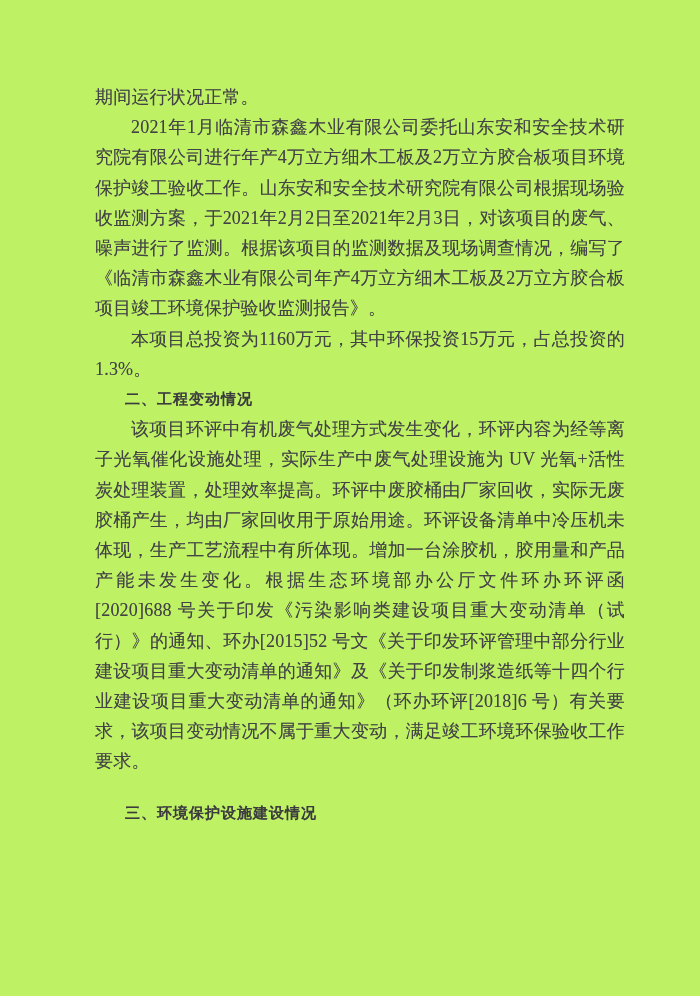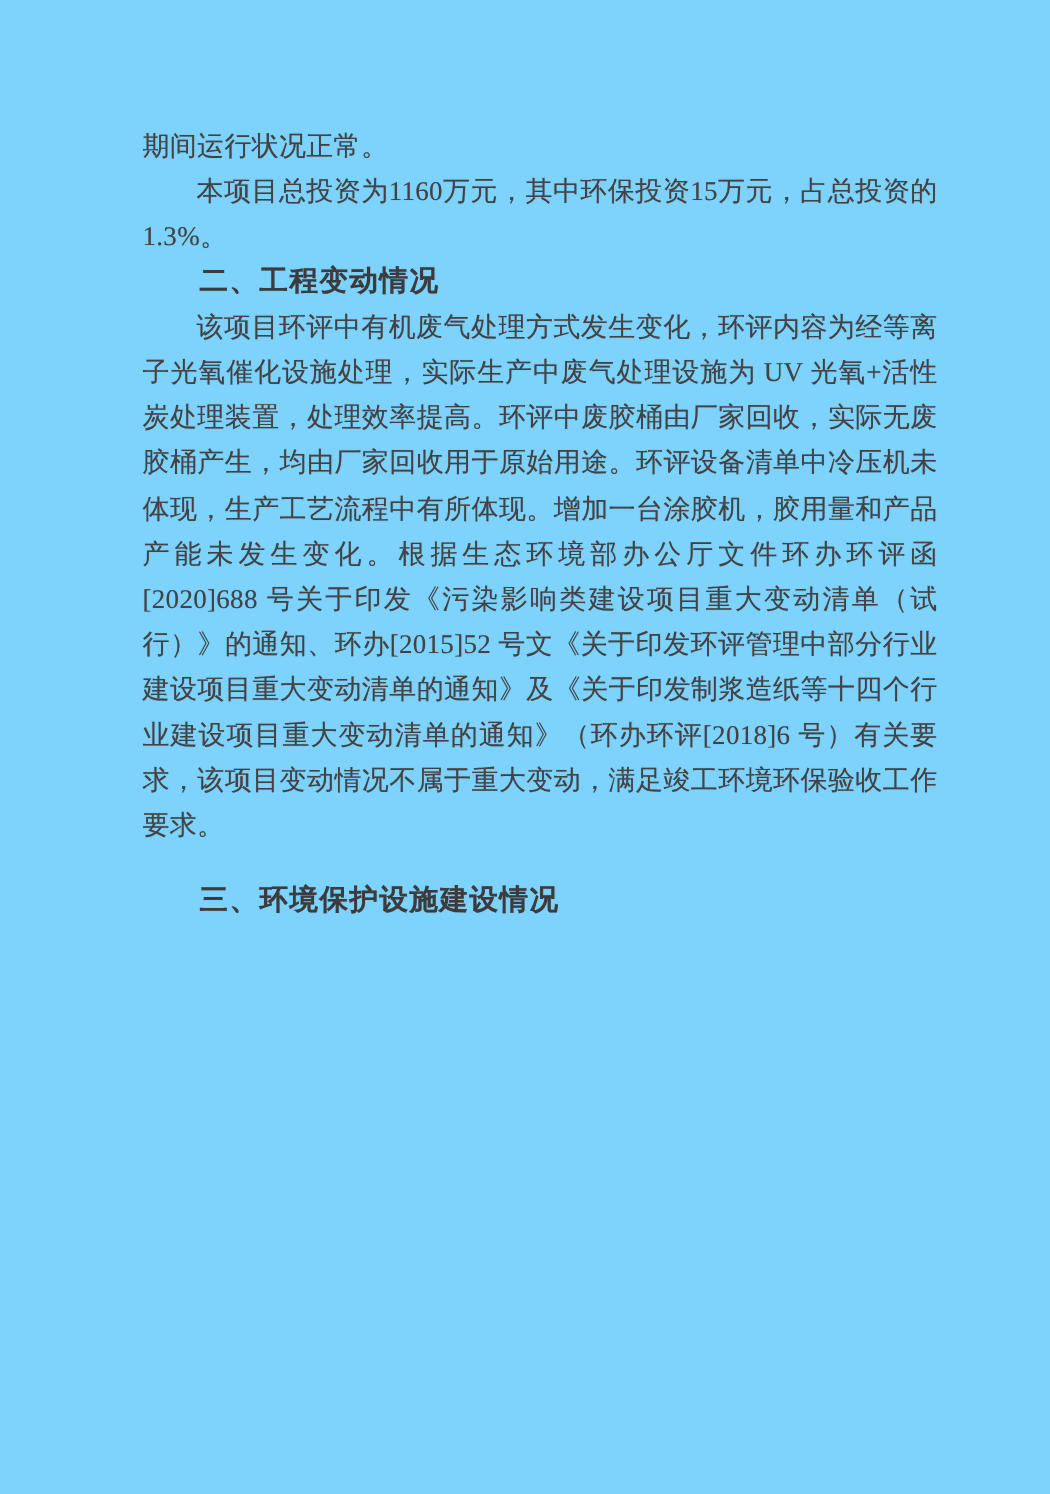--- a/index.html
+++ b/index.html
@@ -5,21 +5,21 @@
   html, body {
     margin: 0;
     padding: 0;
     background: #f4f4f2;
   }
   .page {
     position: relative;
     width: 700px;
     height: 996px;
     margin: 0 auto;
-    background: #7dd3fc;
+    background: #bef264;
     overflow: hidden;
     box-shadow: 0 0 2px rgba(0,0,0,0.08);
   }
   .text-block {
     position: absolute;
     left: 95px;
     top: 82px;
     width: 530px;
     font-family: "Liberation Serif", "DejaVu Serif", serif;
     font-size: 18px;
@@ -38,38 +38,39 @@
   }
   .text-block p.bold-serif {
     font-weight: bold;
     color: #39393b;
   }
   .text-block h2.heading {
     margin: 0;
     text-indent: 2em;
     font-family: "Liberation Sans", "DejaVu Sans", sans-serif;
     font-weight: bold;
-    font-size: 19px;
+    font-size: 15px;
     line-height: 30.2px;
     letter-spacing: 1px;
     color: #3c3c3f;
     text-shadow: 0 0 0.6px rgba(70,70,74,0.4);
   }
   .text-block h2.heading-gap {
     margin-top: 21px;
   }
 </style>
 </head>
 <body>
 
 <div class="page">
   <div class="text-block">
 
     <p class="no-indent">期间运行状况正常。</p>
 
+    <p>2021年1月临清市森鑫木业有限公司委托山东安和安全技术研究院有限公司进行年产4万立方细木工板及2万立方胶合板项目环境保护竣工验收工作。山东安和安全技术研究院有限公司根据现场验收监测方案，于2021年2月2日至2021年2月3日，对该项目的废气、噪声进行了监测。根据该项目的监测数据及现场调查情况，编写了《临清市森鑫木业有限公司年产4万立方细木工板及2万立方胶合板项目竣工环境保护验收监测报告》。</p>
 
 
     <p>本项目总投资为1160万元，其中环保投资15万元，占总投资的1.3%。</p>
 
 
 
     <h2 class="heading">二、工程变动情况</h2>
 
     <p>该项目环评中有机废气处理方式发生变化，环评内容为经等离子光氧催化设施处理，实际生产中废气处理设施为 UV 光氧+活性炭处理装置，处理效率提高。环评中废胶桶由厂家回收，实际无废胶桶产生，均由厂家回收用于原始用途。环评设备清单中冷压机未体现，生产工艺流程中有所体现。增加一台涂胶机，胶用量和产品产能未发生变化。根据生态环境部办公厅文件环办环评函[2020]688 号关于印发《污染影响类建设项目重大变动清单（试行）》的通知、环办[2015]52 号文《关于印发环评管理中部分行业建设项目重大变动清单的通知》及《关于印发制浆造纸等十四个行业建设项目重大变动清单的通知》（环办环评[2018]6 号）有关要求，该项目变动情况不属于重大变动，满足竣工环境环保验收工作要求。</p>
 

